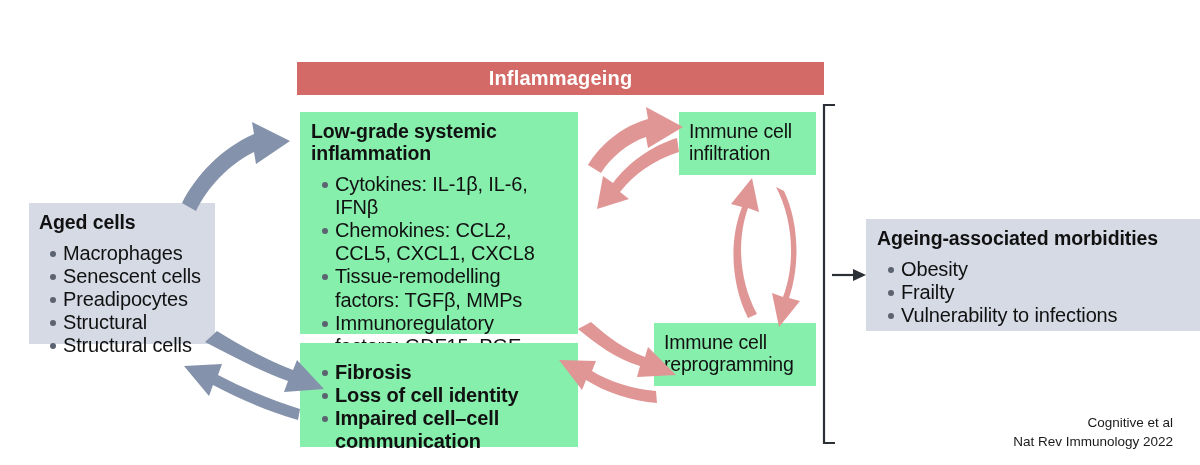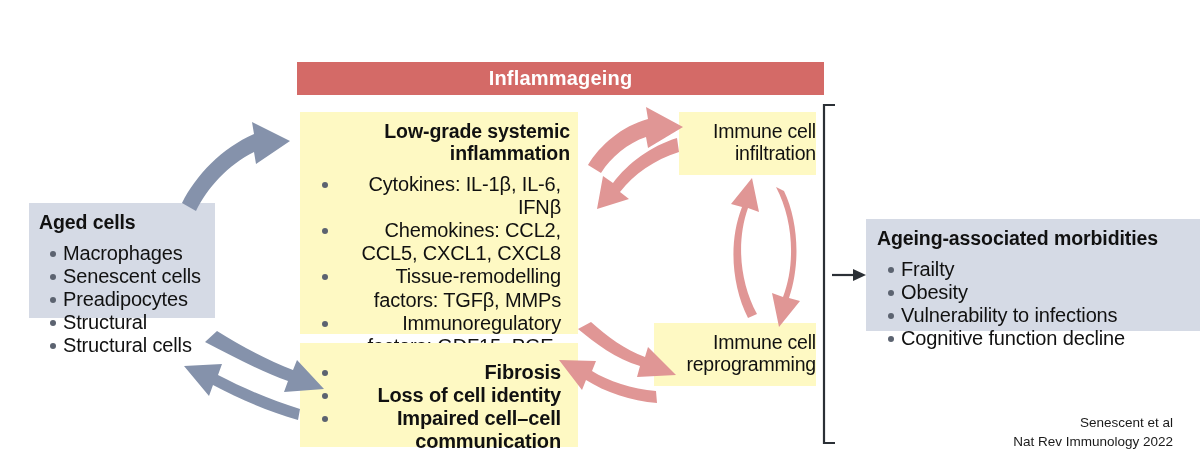--- a/index.html
+++ b/index.html
@@ -17,23 +17,22 @@
   #stage {
     position: relative;
     width: 1200px;
     height: 465px;
     background: #ffffff;
   }
   .abs { position: absolute; }
 
   
   .box-beige {
-    background: #fef9c3;
+    background: #86efac;
     box-sizing: border-box;
-    text-align: right;
   }
   .box-blue {
     background: #d5dae5;
     box-sizing: border-box;
   }
   .banner {
     background: #d46a67;
     color: #ffffff;
     font-weight: bold;
     font-size: 20px;
@@ -96,21 +95,21 @@
 </style>
 </head>
 <body>
 
 <div id="stage">
 
   <div class="abs banner" style="left:297px; top:62px; width:527px; height:33px;">
     <span>Inflammageing</span>
   </div>
 
-  <div class="abs box-blue" style="left:29px; top:203px; width:186px; height:115px; padding:8px 0 0 10px;">
+  <div class="abs box-blue" style="left:29px; top:203px; width:186px; height:141px; padding:8px 0 0 10px;">
     <div class="hdr">Aged cells</div>
     <ul class="lst">
       <li>Macrophages</li>
       <li>Senescent cells</li>
       <li>Preadipocytes</li>
       <li>Structural</li>
       <li>Structural cells</li>
     </ul>
   </div>
 
@@ -145,29 +144,28 @@
   <div class="abs box-beige" style="left:654px; top:323px; width:162px; height:63px; padding:8px 0 0 10px;">
     <div class="boxlabel">
       <span>Immune cell</span><br>
       <span>reprogramming</span>
     </div>
   </div>
 
   <div class="abs box-blue" style="left:866px; top:219px; width:338px; height:112px; padding:8px 0 0 11px;">
     <div class="hdr">Ageing-associated morbidities</div>
     <ul class="lst">
+      <li>Obesity</li>
       <li>Frailty</li>
-      <li>Obesity</li>
       <li>Vulnerability to infections</li>
-      <li>Cognitive function decline</li>
     </ul>
   </div>
 
   <div class="abs cite" style="left:903px; top:413px; width:270px;">
-    <div>Senescent et al</div>
+    <div>Cognitive et al</div>
     <div>Nat Rev Immunology 2022</div>
   </div>
 
   <svg class="abs" style="left:0; top:0;" width="1200" height="465" viewBox="0 0 1200 465">
 
     <path fill="#8592ab" d="M 182,203
              C 196,175 222,148 254,134
              L 252,122 L 290,141 L 256,164 L 254,152
              C 228,165 207,188 196,211 Z"></path>
 

